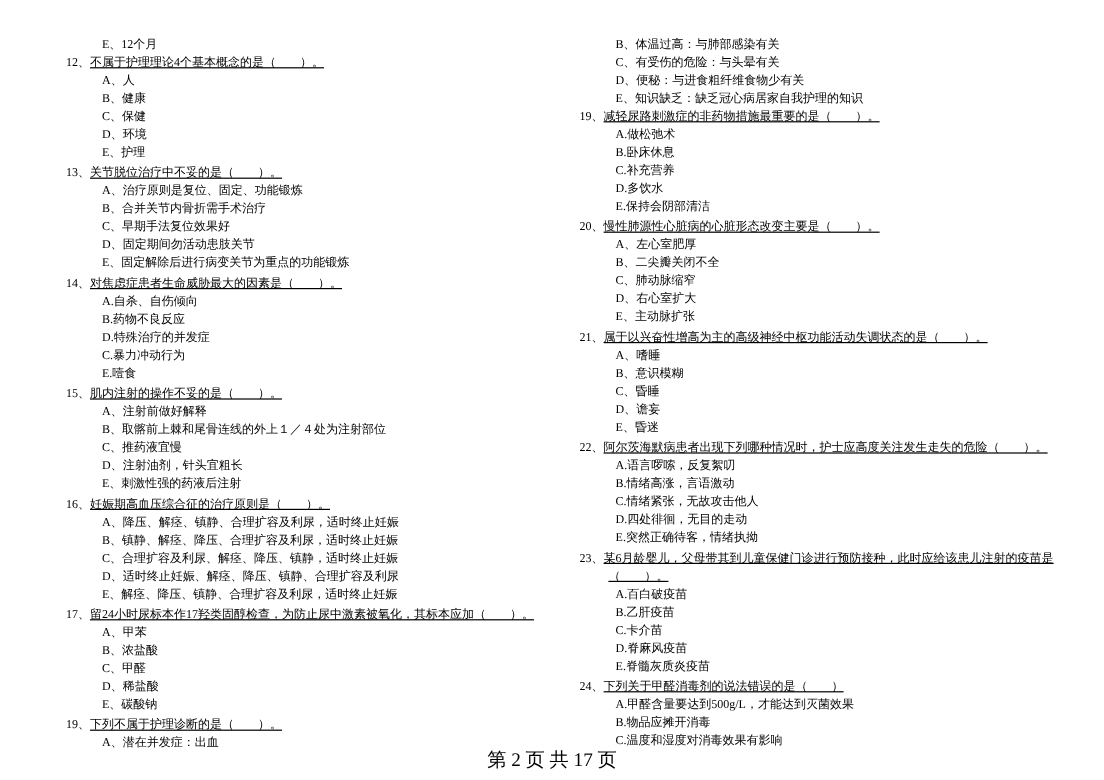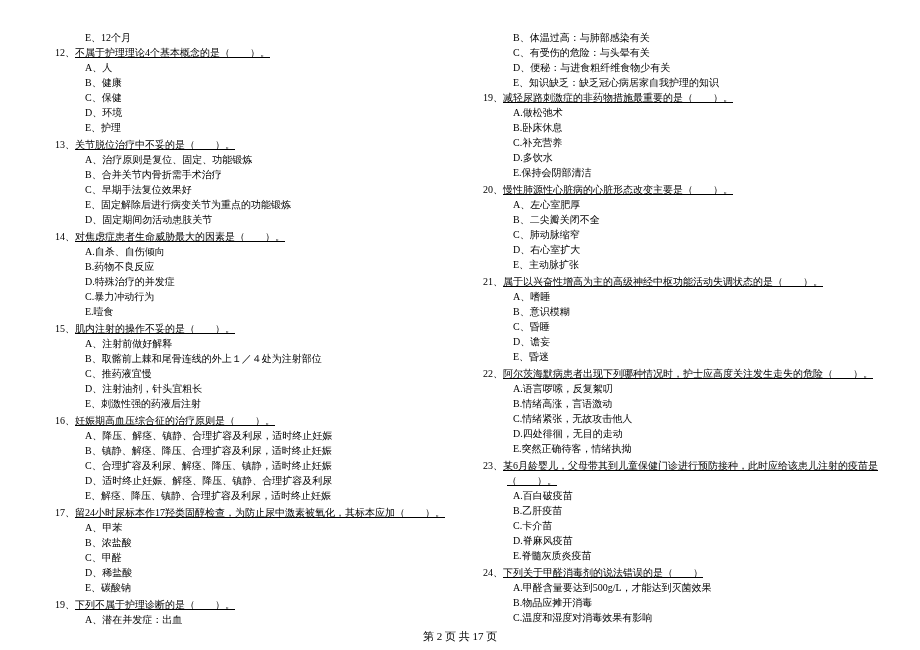--- a/index.html
+++ b/index.html
@@ -50,21 +50,21 @@
       display: inline;
     }
     .opt-text {
       display: inline;
     }
     .footer {
       position: absolute;
       bottom: 6px;
       width: 100%;
       text-align: center;
-      font-size: 11px;
+      font-size: 16px;
     }
   </style>
 </head>
 <body>
 
 <div class="page">
   <div class="column" id="left-col">
       <div class="option"><span class="opt-letter">E、</span><span class="opt-text">12个月</span></div>
       <div class="question">
         <div class="q-stem"><span class="q-num">12、</span><span class="q-text">不属于护理理论4个基本概念的是（　　）。</span></div>
@@ -72,22 +72,22 @@
         <div class="option"><span class="opt-letter">B、</span><span class="opt-text">健康</span></div>
         <div class="option"><span class="opt-letter">C、</span><span class="opt-text">保健</span></div>
         <div class="option"><span class="opt-letter">D、</span><span class="opt-text">环境</span></div>
         <div class="option"><span class="opt-letter">E、</span><span class="opt-text">护理</span></div>
       </div>
       <div class="question">
         <div class="q-stem"><span class="q-num">13、</span><span class="q-text">关节脱位治疗中不妥的是（　　）。</span></div>
         <div class="option"><span class="opt-letter">A、</span><span class="opt-text">治疗原则是复位、固定、功能锻炼</span></div>
         <div class="option"><span class="opt-letter">B、</span><span class="opt-text">合并关节内骨折需手术治疗</span></div>
         <div class="option"><span class="opt-letter">C、</span><span class="opt-text">早期手法复位效果好</span></div>
+        <div class="option"><span class="opt-letter">D、</span><span class="opt-text">固定期间勿活动患肢关节</span></div>
         <div class="option"><span class="opt-letter">E、</span><span class="opt-text">固定解除后进行病变关节为重点的功能锻炼</span></div>
-        <div class="option"><span class="opt-letter">D、</span><span class="opt-text">固定期间勿活动患肢关节</span></div>
       </div>
       <div class="question">
         <div class="q-stem"><span class="q-num">14、</span><span class="q-text">对焦虑症患者生命威胁最大的因素是（　　）。</span></div>
         <div class="option"><span class="opt-letter">A.</span><span class="opt-text">自杀、自伤倾向</span></div>
         <div class="option"><span class="opt-letter">B.</span><span class="opt-text">药物不良反应</span></div>
         <div class="option"><span class="opt-letter">D.</span><span class="opt-text">特殊治疗的并发症</span></div>
         <div class="option"><span class="opt-letter">C.</span><span class="opt-text">暴力冲动行为</span></div>
         <div class="option"><span class="opt-letter">E.</span><span class="opt-text">噎食</span></div>
       </div>
       <div class="question">

